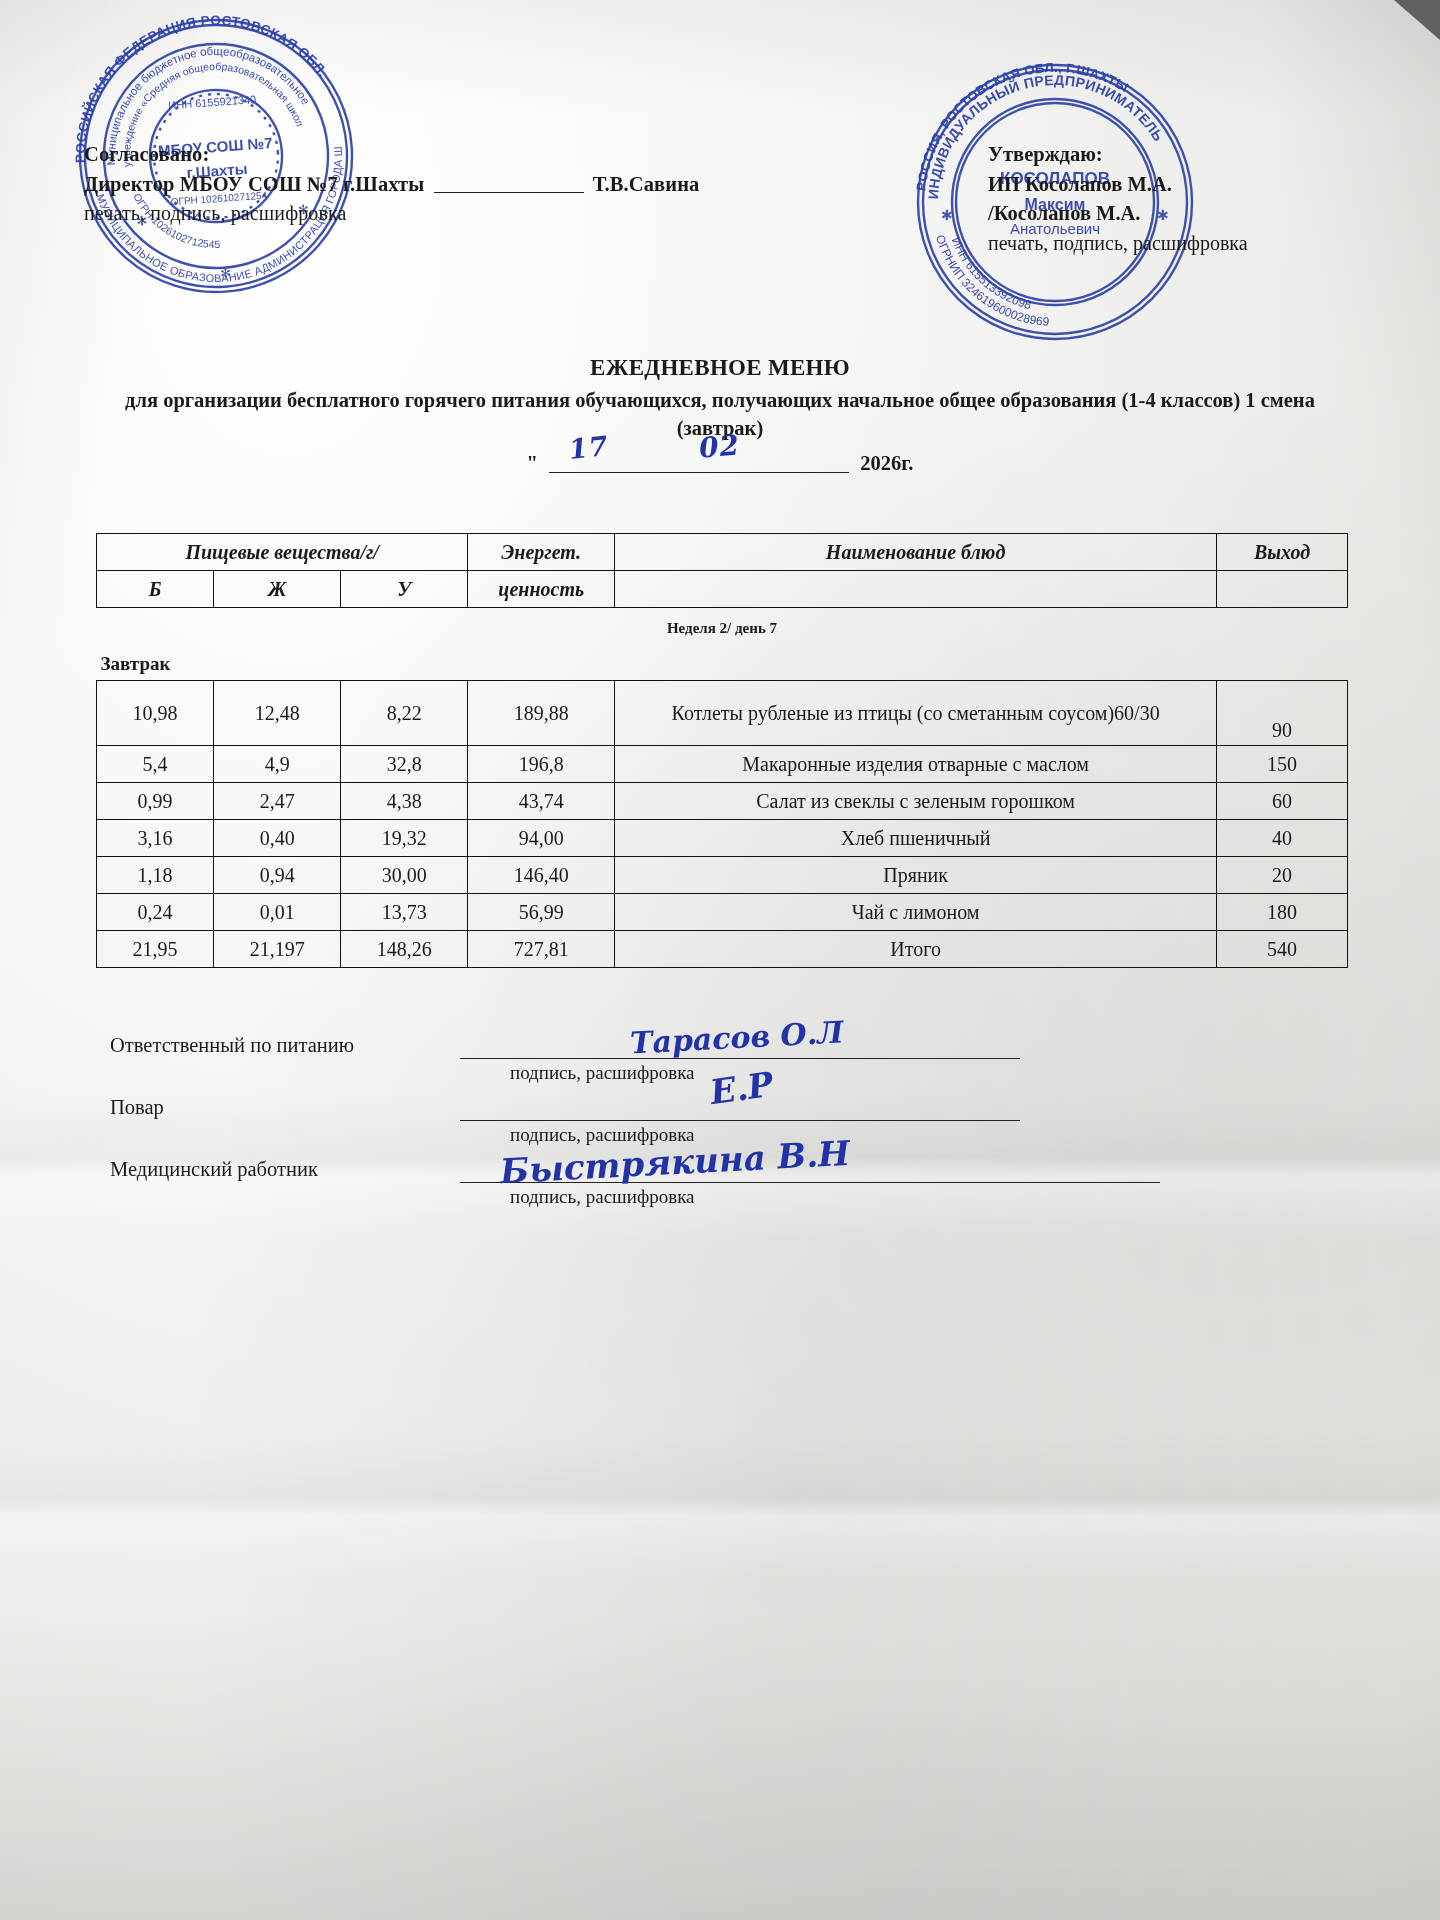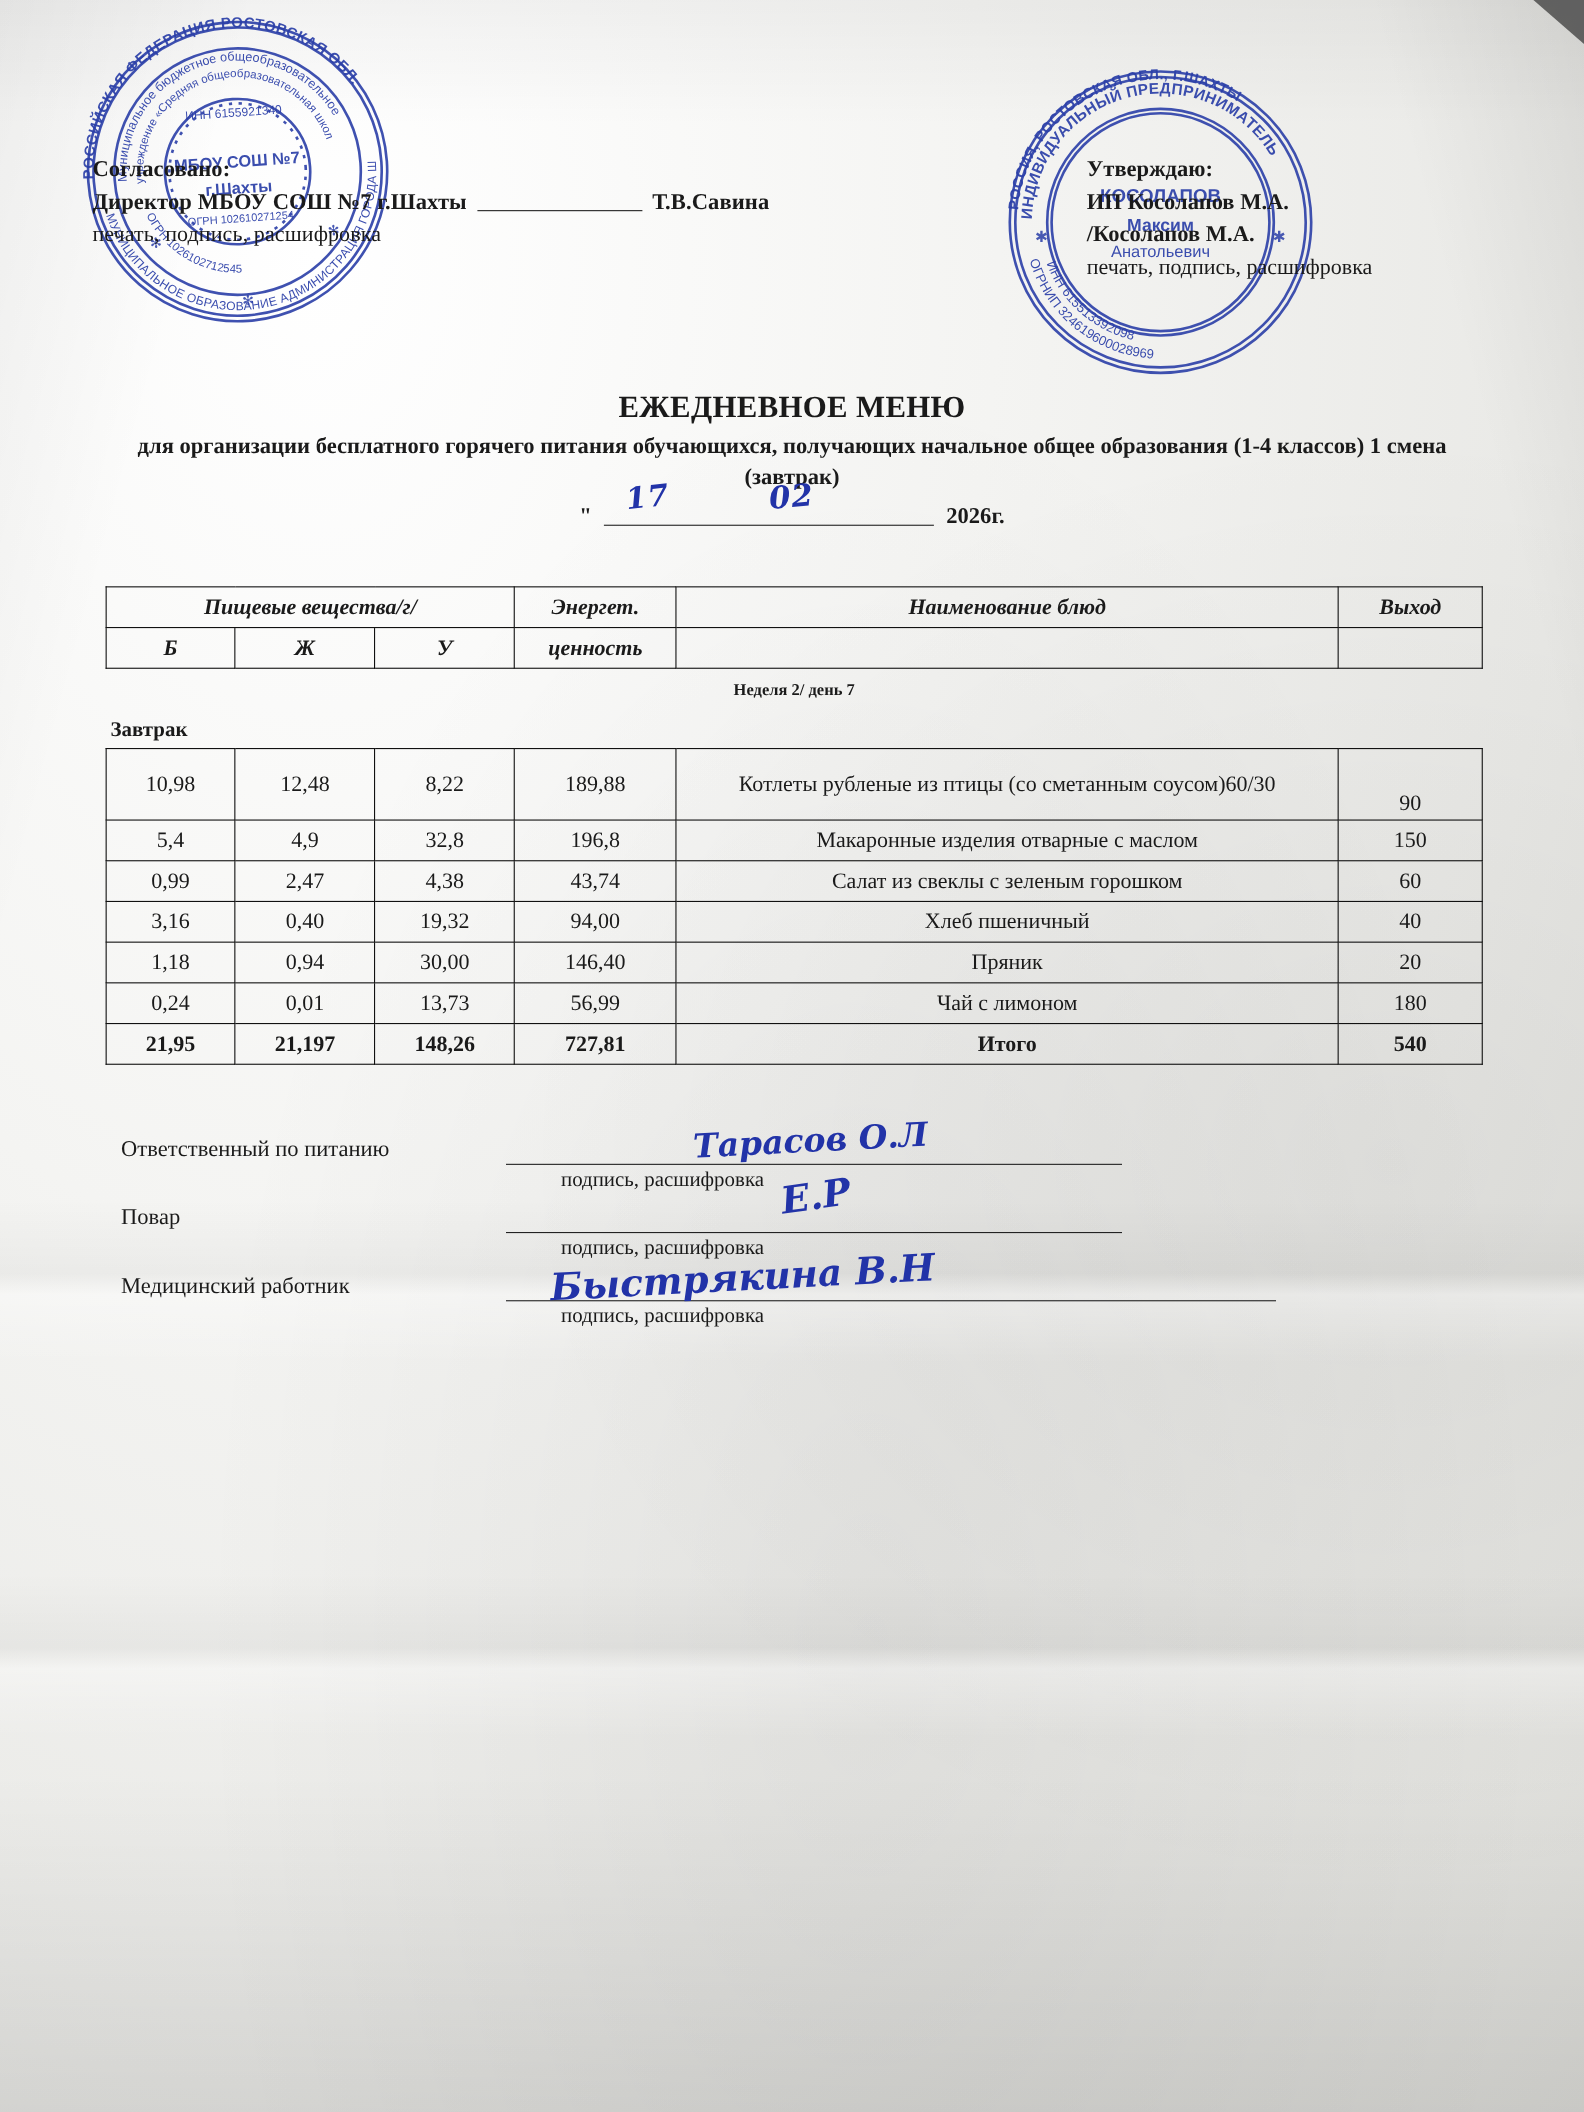--- a/index.html
+++ b/index.html
@@ -93,21 +93,21 @@
   .stamp-right { left: 905px; top: 52px; }
 
   
   .title-block {
     position: absolute;
     left: 0; right: 0;
     top: 355px;
     text-align: center;
     font-weight: bold;
   }
-  .title-main { font-size: 28px; letter-spacing: .3px; }
+  .title-main { font-size: 23px; letter-spacing: .3px; }
   .title-sub {
     font-size: 20.5px;
     margin-top: 6px;
     line-height: 1.35;
     padding: 0 120px;
   }
   .date-row {
     margin-top: 10px;
     font-size: 20.5px;
     font-weight: bold;
@@ -165,21 +165,21 @@
   .col-b { width: 108px; }
   .col-zh { width: 118px; }
   .col-u  { width: 118px; }
   .col-en { width: 136px; }
   .col-name { width: 650px; }
   .col-out { width: 122px; }
   .name-cell {
     text-align: left;
     padding-left: 10px;
   }
-  .totals td { font-weight: bold; margin-top: 32px; }
+  .totals td { font-weight: normal; margin-top: 32px; }
 
   .weekday-row td {
     border: none;
     font-weight: bold;
     font-size: 15px;
     height: 34px;
   }
   .meal-row td {
     border: none;
     font-weight: bold;

